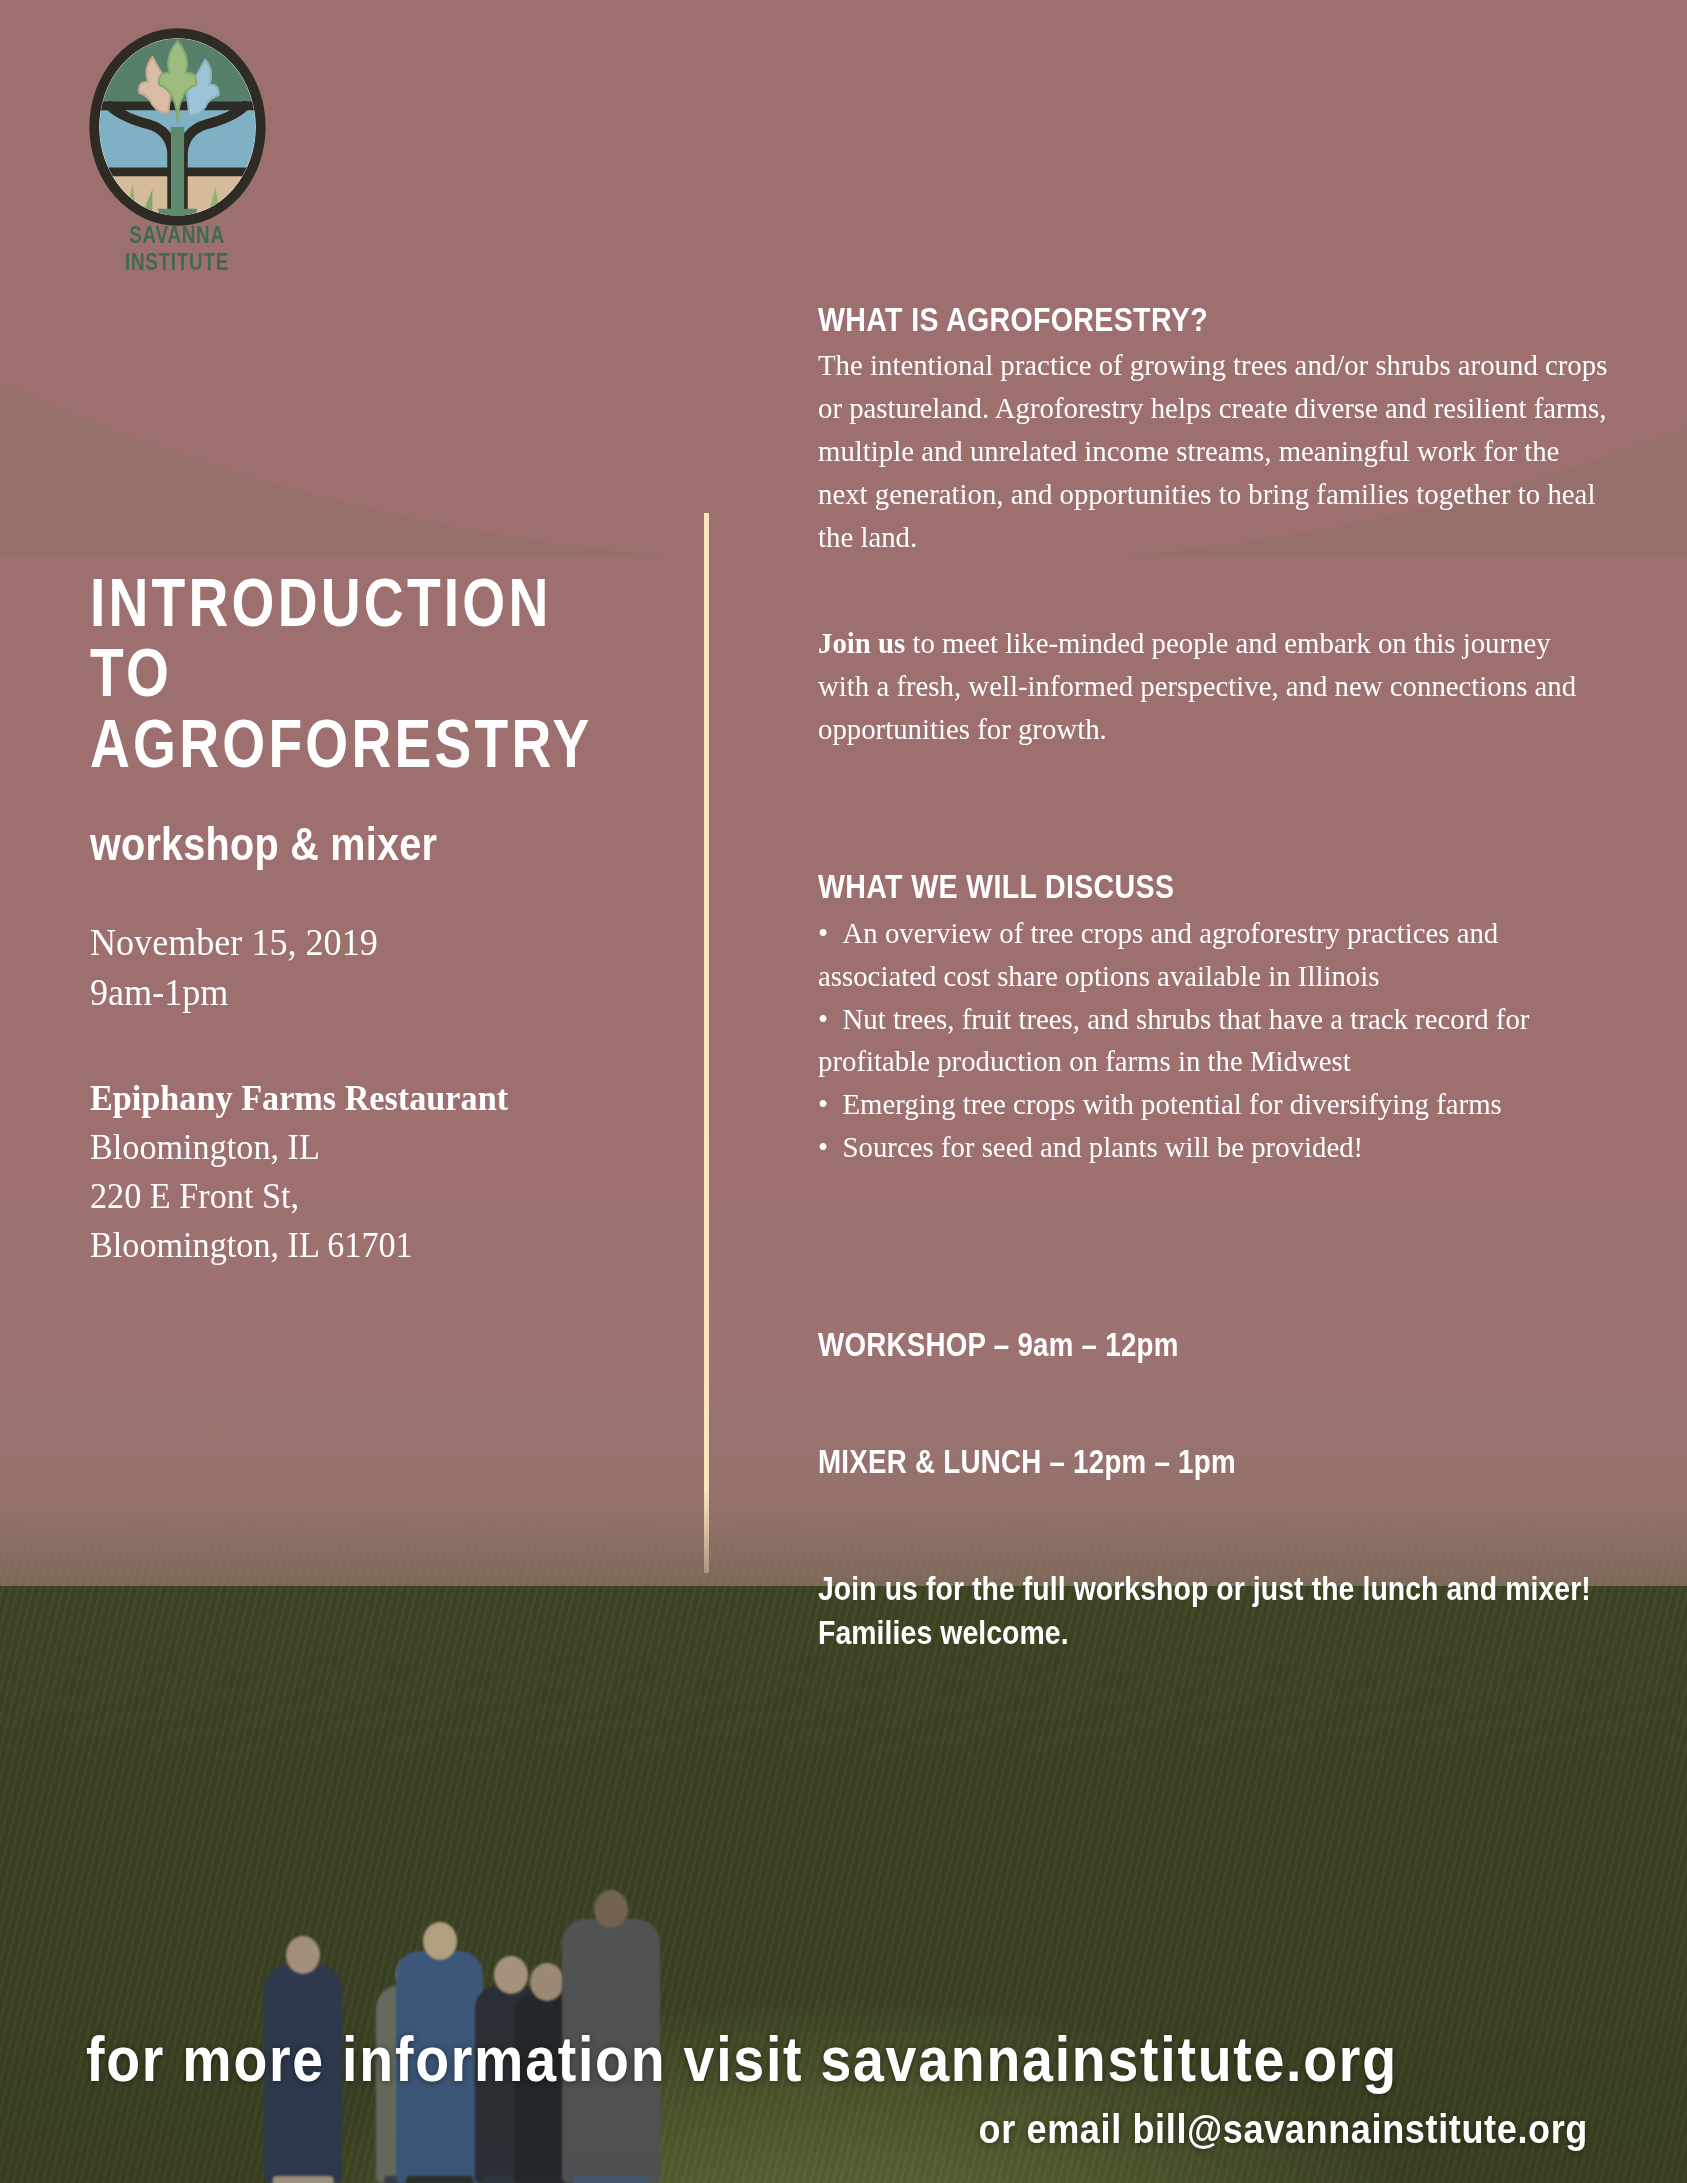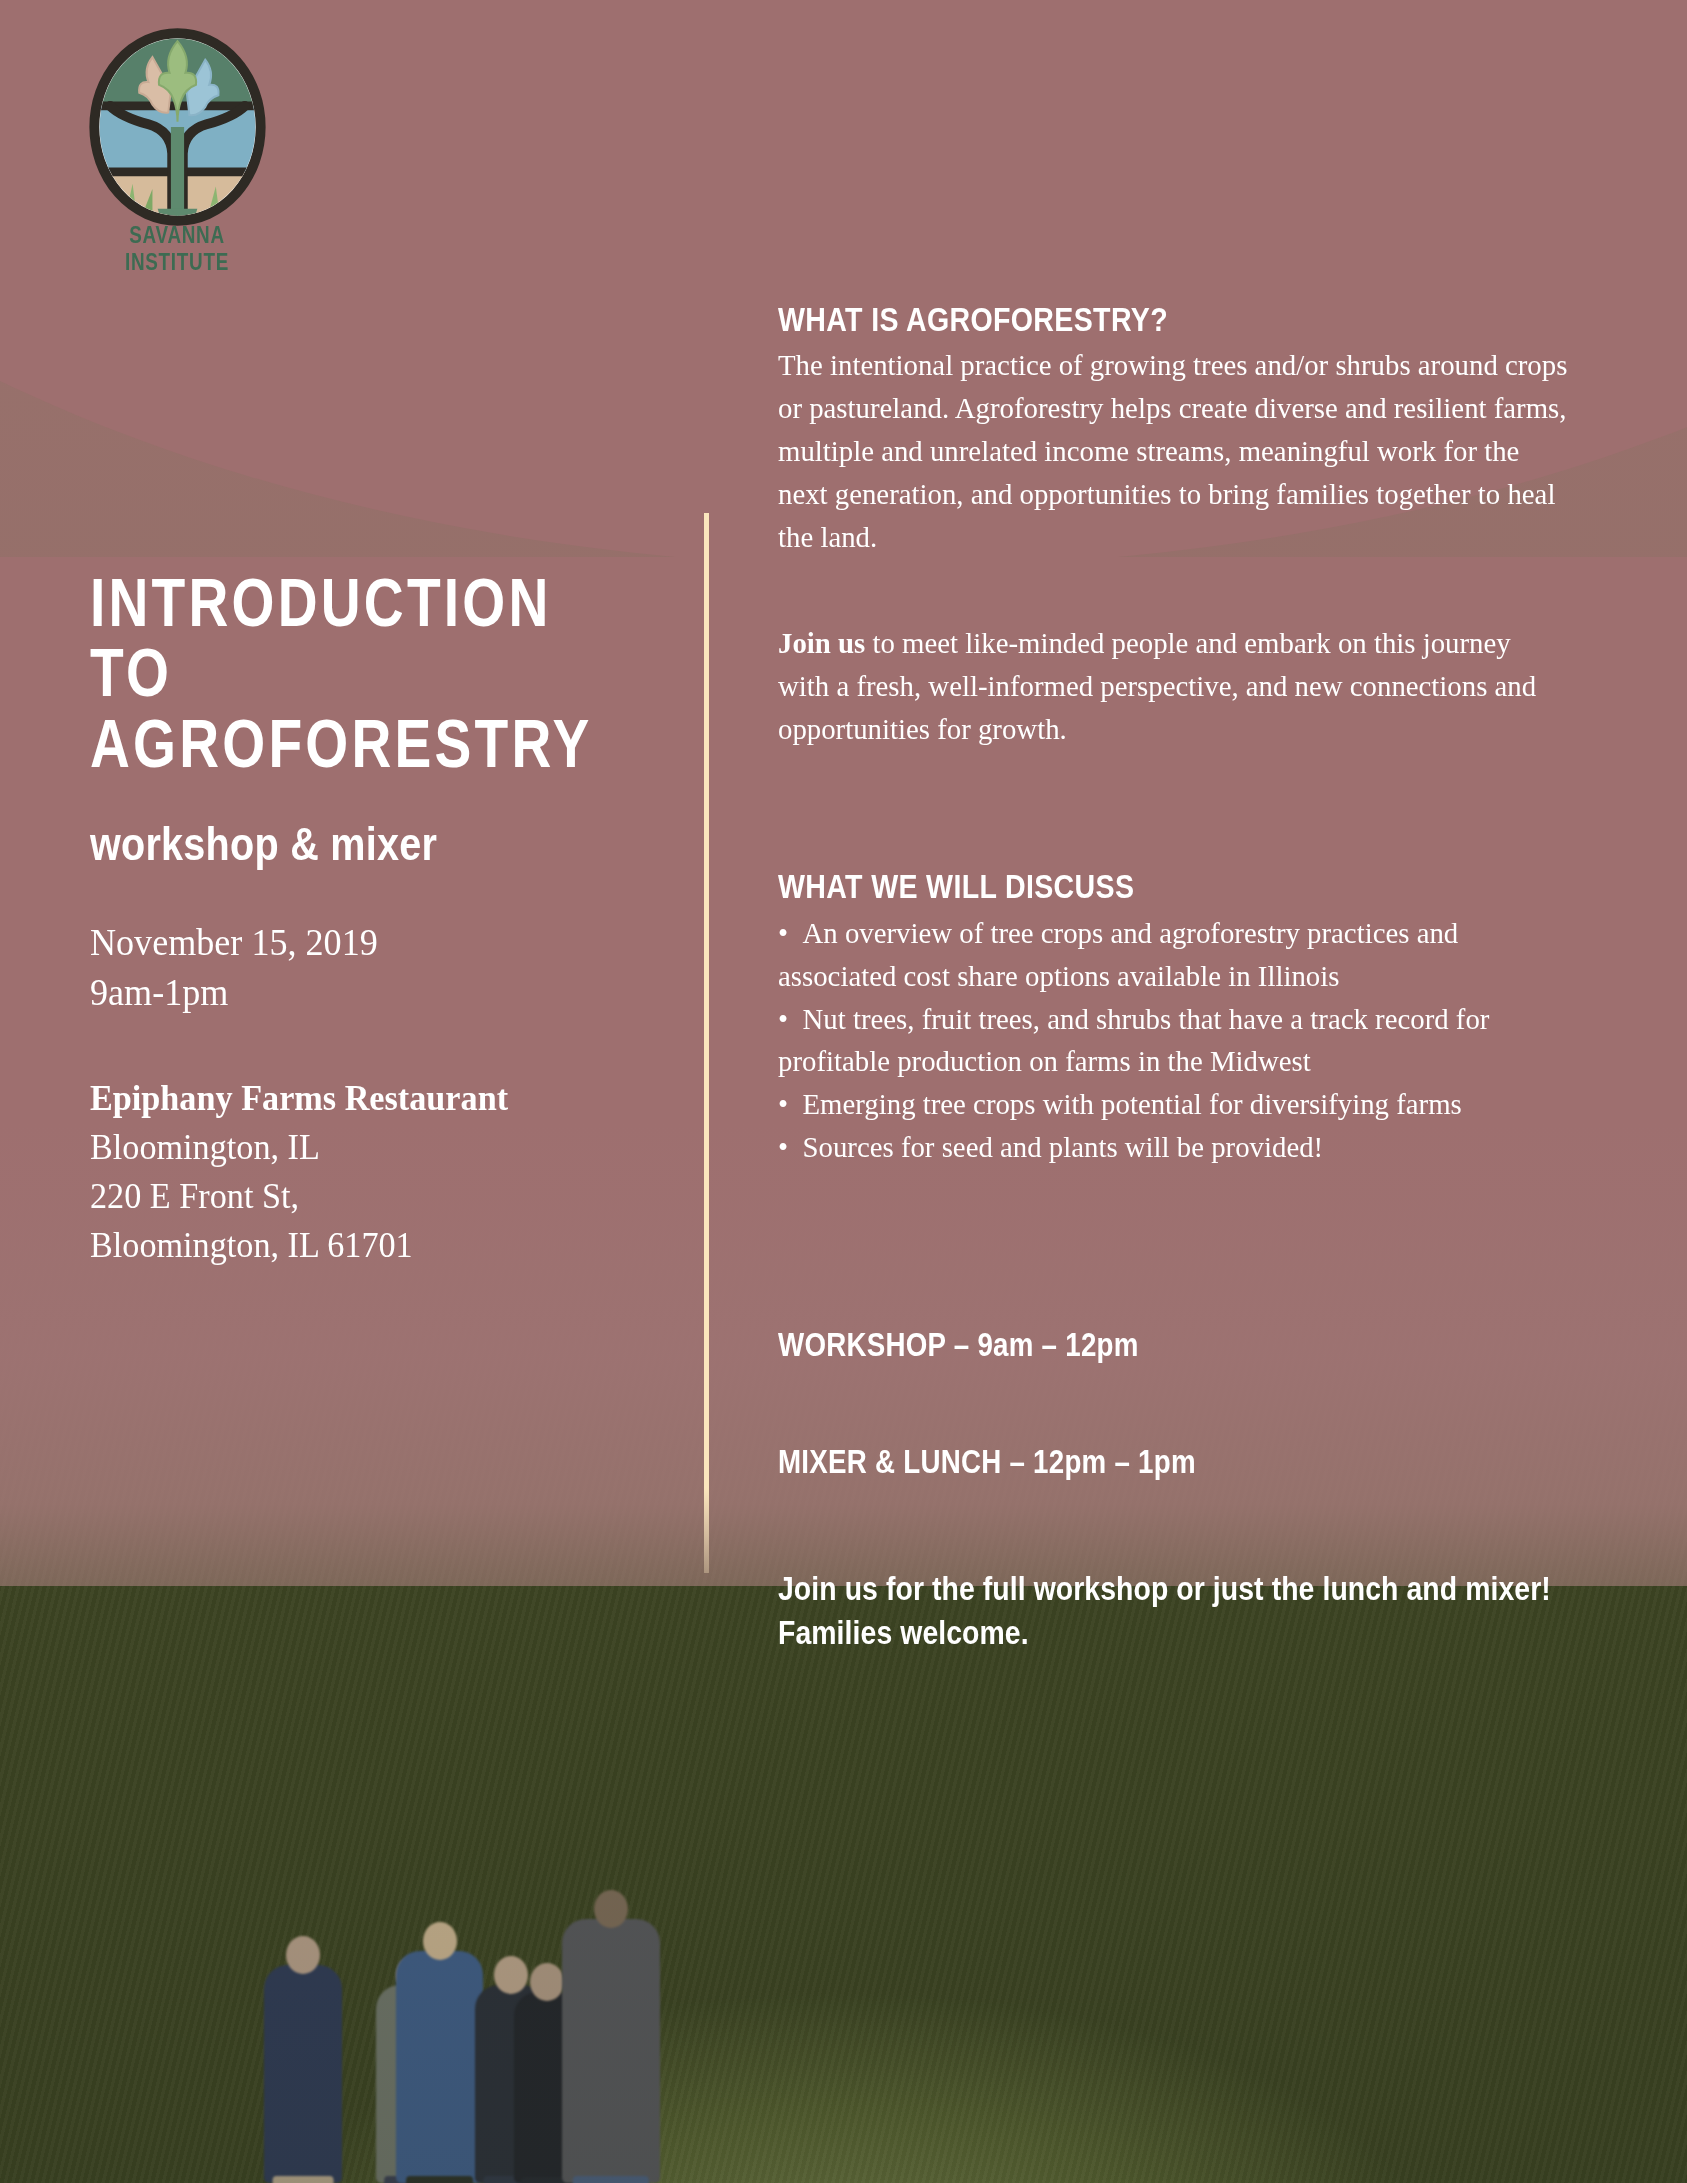--- a/index.html
+++ b/index.html
@@ -138,21 +138,21 @@
   }
   .venue{
     font-family:"Liberation Serif", serif;
     font-size:36px;line-height:1.36;margin:0;
     transform:scaleX(.95);transform-origin:left center;
   }
   .venue .vname{font-weight:bold;display:block;}
   .venue .vline{display:block;}
 
   
-  .right{position:absolute;left:778px;top:300px;width:824px;color:#ffffff;}
+  .right{position:absolute;left:818px;top:300px;width:824px;color:#ffffff;}
   .rhead{
     font-family:"Liberation Sans", sans-serif;
     font-weight:bold;font-size:34px;letter-spacing:0.4px;
     transform:scaleX(.84);transform-origin:left center;
     margin:0 0 5.3px 0;
   }
   .rbody{
     font-family:"Liberation Serif", serif;
     font-size:30px;line-height:1.43;margin:0;
     transform:scaleX(.96);transform-origin:left center;
@@ -312,15 +312,19 @@
 
     <div class="gap-xxl"></div>
 
     <p class="timeline">WORKSHOP – 9am – 12pm</p>
     <div style="height:79px;"></div>
     <p class="timeline">MIXER &amp; LUNCH – 12pm – 1pm</p>
     <div style="height:86px;"></div>
     <p class="closing">Join us for the full workshop or just the lunch and mixer! Families welcome.</p>
   </div>
 
+  <div class="footer">
+    <div class="foot-main">for more information visit savannainstitute.org</div>
+    <div class="foot-sub">or email bill@savannainstitute.org</div>
+  </div>
 
 </div>
 
 
 </body></html>

